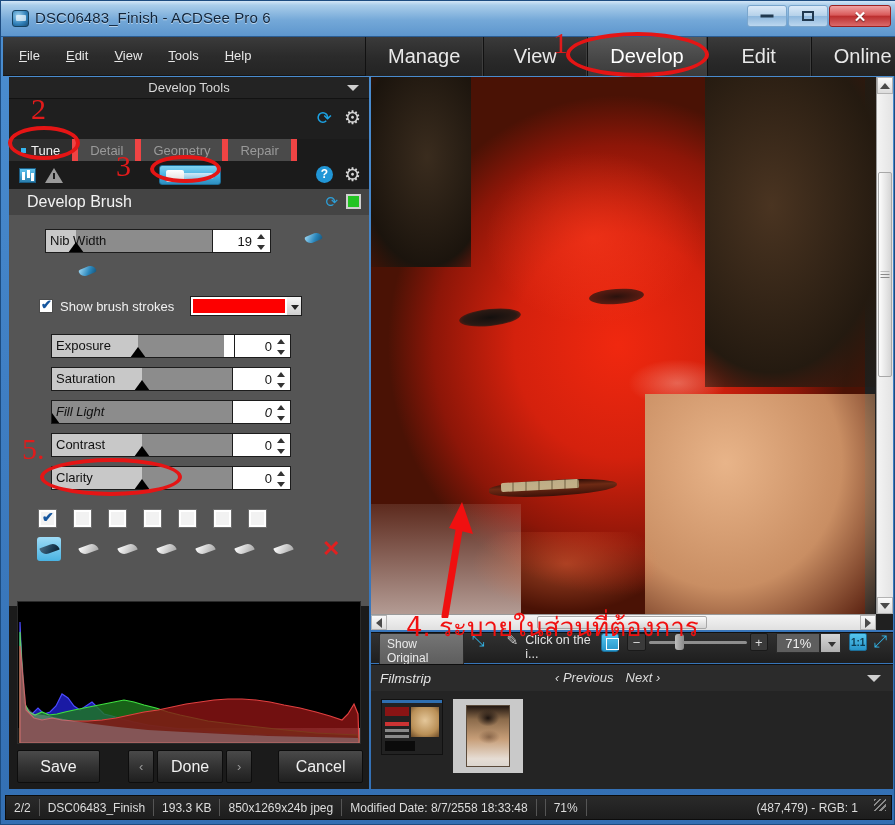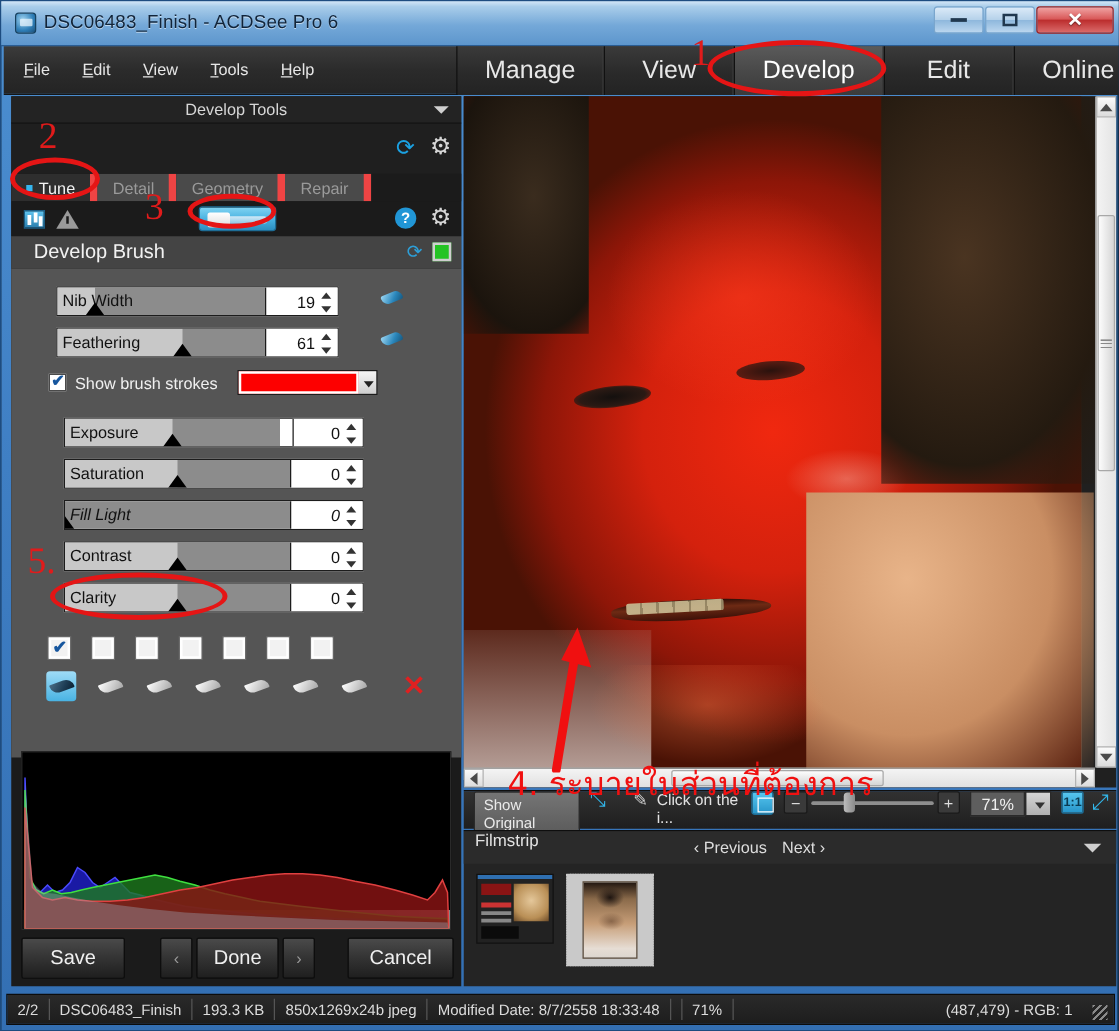--- a/index.html
+++ b/index.html
@@ -331,21 +331,21 @@
   .zm-11 { margin-left:8px; width:20px;height:18px;background:linear-gradient(180deg,#56c6ef,#2795c9);
     border:1px solid #1c6f99;border-radius:2px;color:#0b3b52;font-size:10px;font-weight:bold;
     display:flex;align-items:center;justify-content:center; cursor:pointer;}
   .zm-exp { margin-left:6px; margin-right:6px; color:#32b5e8; font-size:17px; line-height:1; cursor:pointer;}
 
   
   .filmstrip {
     position:absolute; left: 370px; top: 663px; width: 522px; height: 125px;
     background: #242424; border-top:1px solid #0e0e0e;
   }
-  .fs-header { position:relative; height:26px; background:#2b2b2b; display:flex; align-items:flex-start; }
+  .fs-header { position:relative; height:26px; background:#2b2b2b; display:flex; align-items:center;font-style:italic; }
   .fs-title { margin-left:9px; color:#e3e3e3; font-size:13.5px; }
   .fs-nav { position:absolute; left:184px; top:5px; display:flex; gap:12px; align-items:center; color:#dcdcdc; font-size:13px;}
   .fs-nav span { cursor:pointer; }
   .fs-caret { position:absolute; right:12px; top:10px; width:0;height:0;
     border-left:7px solid transparent;border-right:7px solid transparent;border-top:7px solid #cfcfcf; cursor:pointer;}
   .fs-thumbs { display:flex; gap:8px; padding: 8px 0 0 10px; align-items:flex-start;}
   .fs-thumb { width:64px; height:62px; cursor:pointer; position:relative; }
   .fs-thumb.sel { width: 70px; height: 74px; border:1px dotted #c9c9c9; background:#c9c9c9;
     display:flex;align-items:center;justify-content:center; }
   .fs-shot {
@@ -374,21 +374,21 @@
   
   .statusbar {
     position:absolute; left: 4px; bottom: 4px; width: 887px; height: 25px;
     background: linear-gradient(180deg,#2a2a2a 0%, #1d1d1d 100%);
     border:1px solid #0c0c0c; display:flex; align-items:center;
     color:#dcdcdc; font-size:12px;
   }
   .sb-cell { padding: 0 8px; height:17px; display:flex; align-items:center;
     border-right:1px solid #555; white-space:nowrap; }
   .sb-cell.nb { border-right:none; }
-  .sb-right { margin-left:auto; display:flex; align-items:flex-end; }
+  .sb-right { margin-left:auto; display:flex; align-items:flex-start; }
   .sb-grip2 { width:12px;height:12px;margin:0 5px 0 8px;
     background: repeating-linear-gradient(135deg,#8a8a8a 0px,#8a8a8a 1.5px,transparent 1.5px,transparent 4px);}
 
   
   .anno { position:absolute; pointer-events:none; z-index: 60; }
   .anno-num { color:#e01b1b; font-size:30px; font-weight:normal; font-family:"Liberation Serif", serif; }
   .ellipse {
     position:absolute; border: 4px solid #e51515; border-radius: 50%;
   }
   .thai-anno {
@@ -502,31 +502,20 @@
               <span class="spin"></span>
             </div>
           </div>
           <span class="brush-side-icons" style="position:static;margin-left:32px;">
             <span class="brush-ico" style="display:inline-block;"></span>
           </span>
         </div>
 
         <div class="sl-row">
           <span class="spacer"></span>
-          <div class="slider-widget" style="width:226px;">
-            <div class="sl-track" style="width:168px;">
-              <div class="sl-fill" style="width:60%;"></div>
-              <span class="sl-label">Feathering</span>
-              <span class="sl-thumb" style="left:calc(60% - 8px);"></span>
-            </div>
-            <div class="sl-valuebox">
-              <span>61</span>
-              <span class="spin"></span>
-            </div>
-          </div>
           <span style="margin-left:32px;">
             <span class="brush-ico" style="display:inline-block;"></span>
           </span>
         </div>
 
         <div class="chk-row">
           <span class="chkbox checked"></span>
           <span class="chk-label">Show brush strokes</span>
           <span class="color-swatch-wrap">
             <span class="color-swatch"></span>

